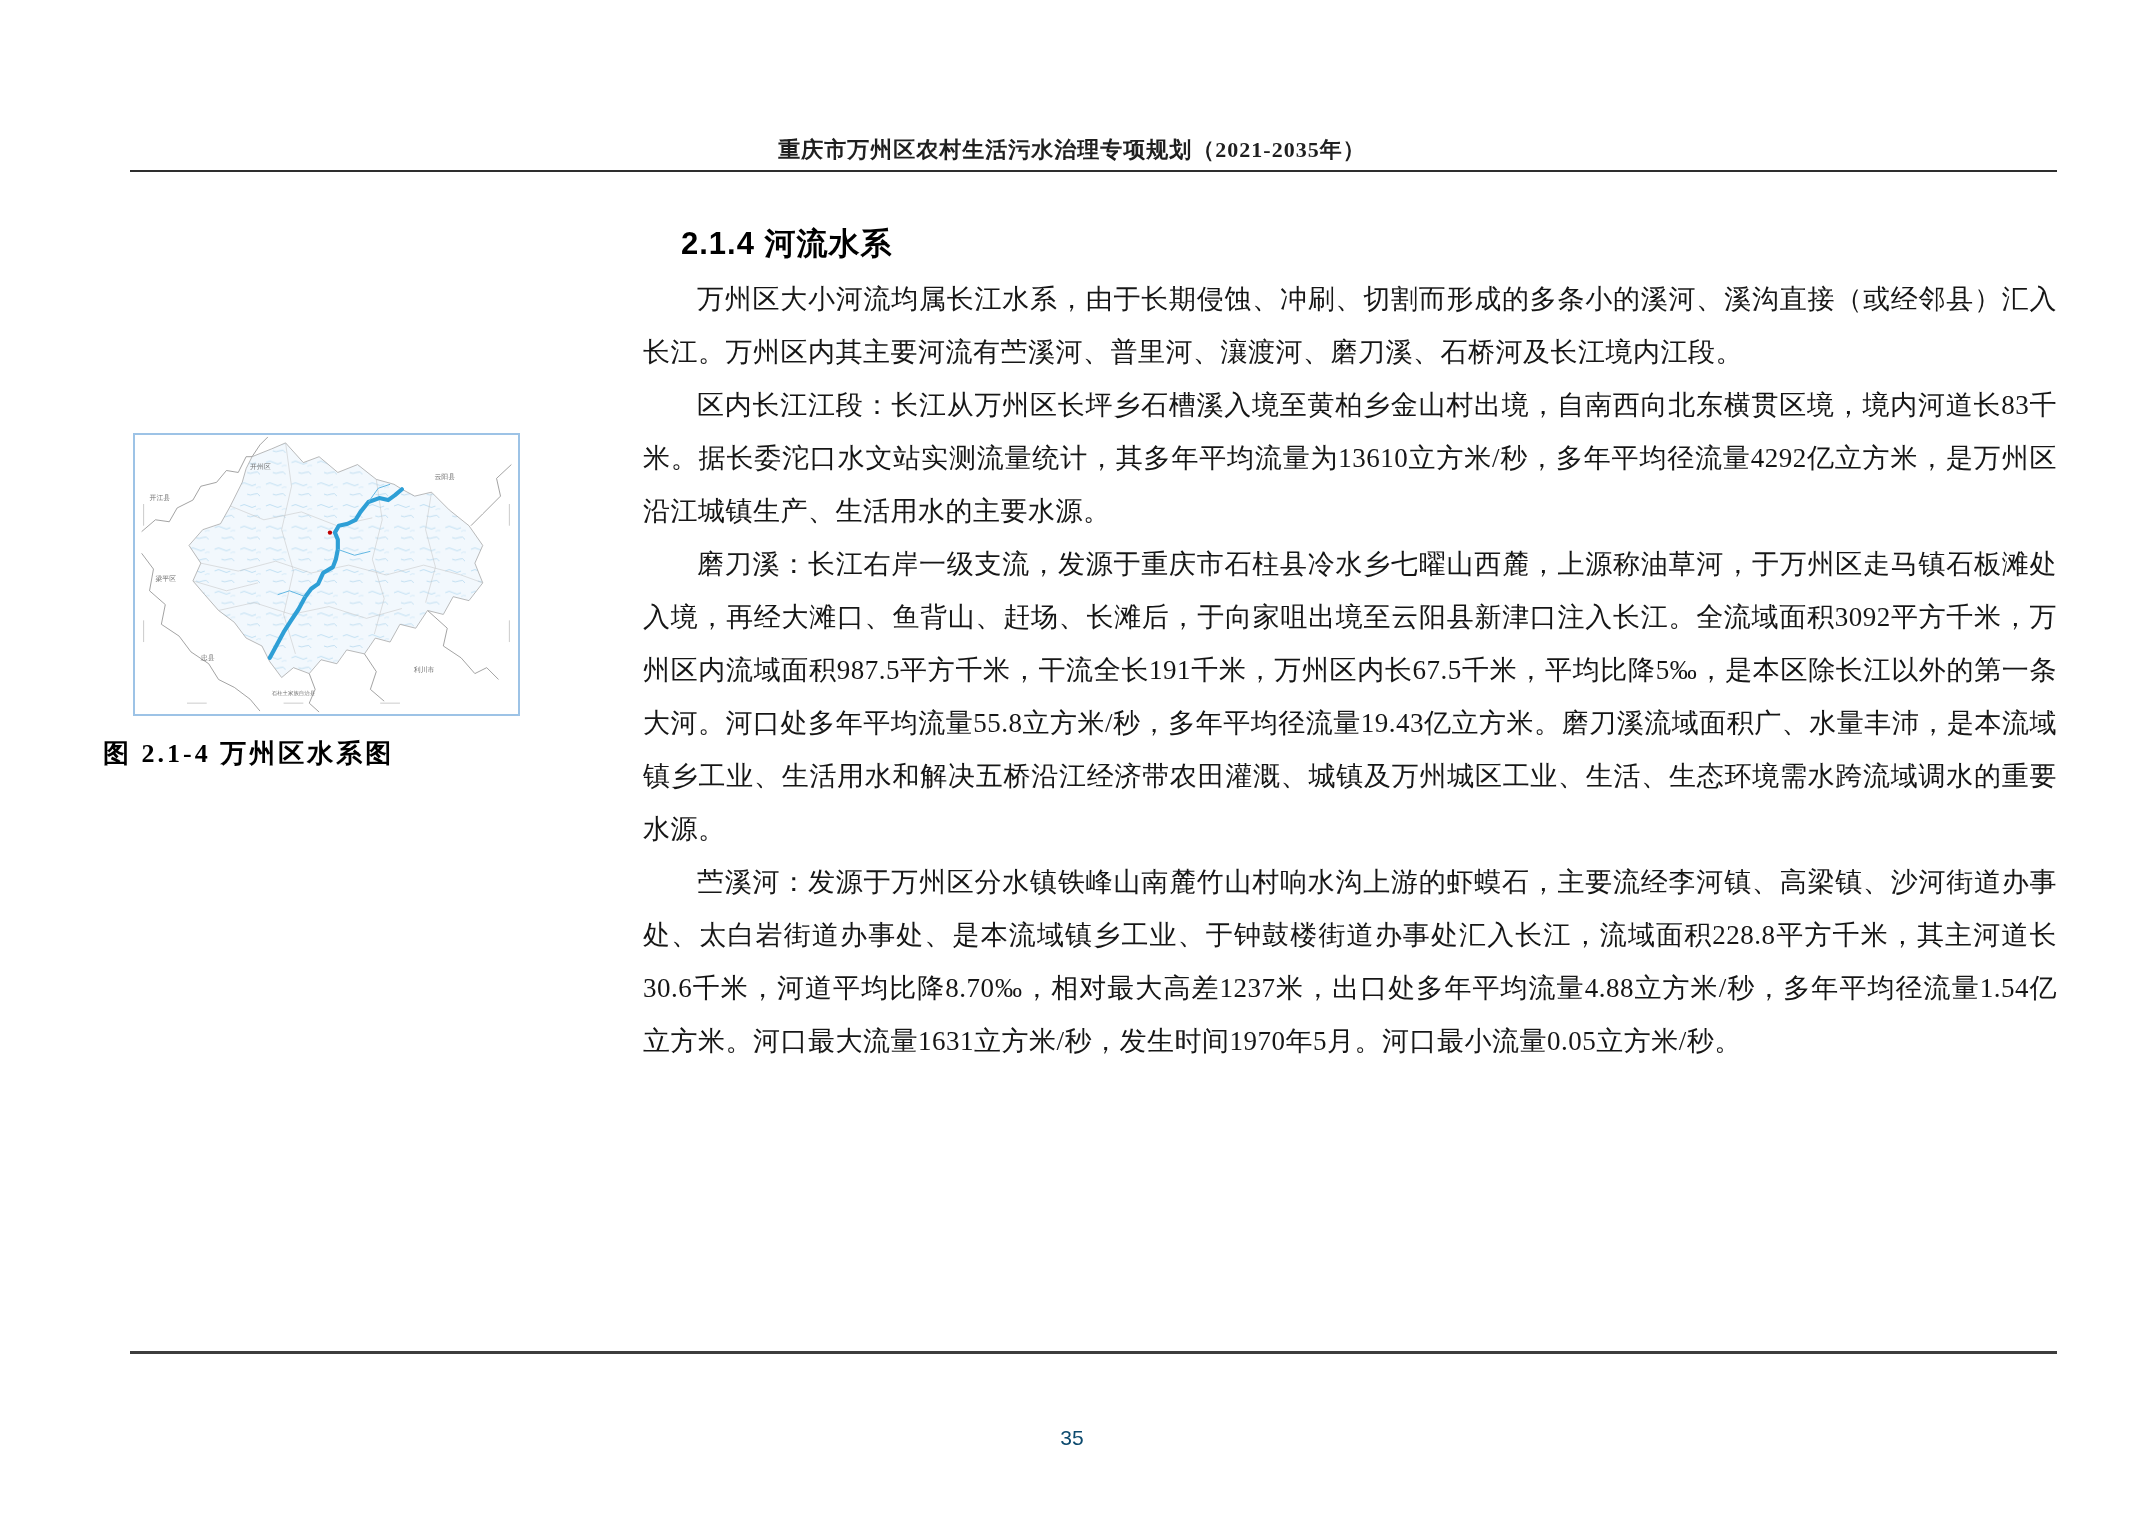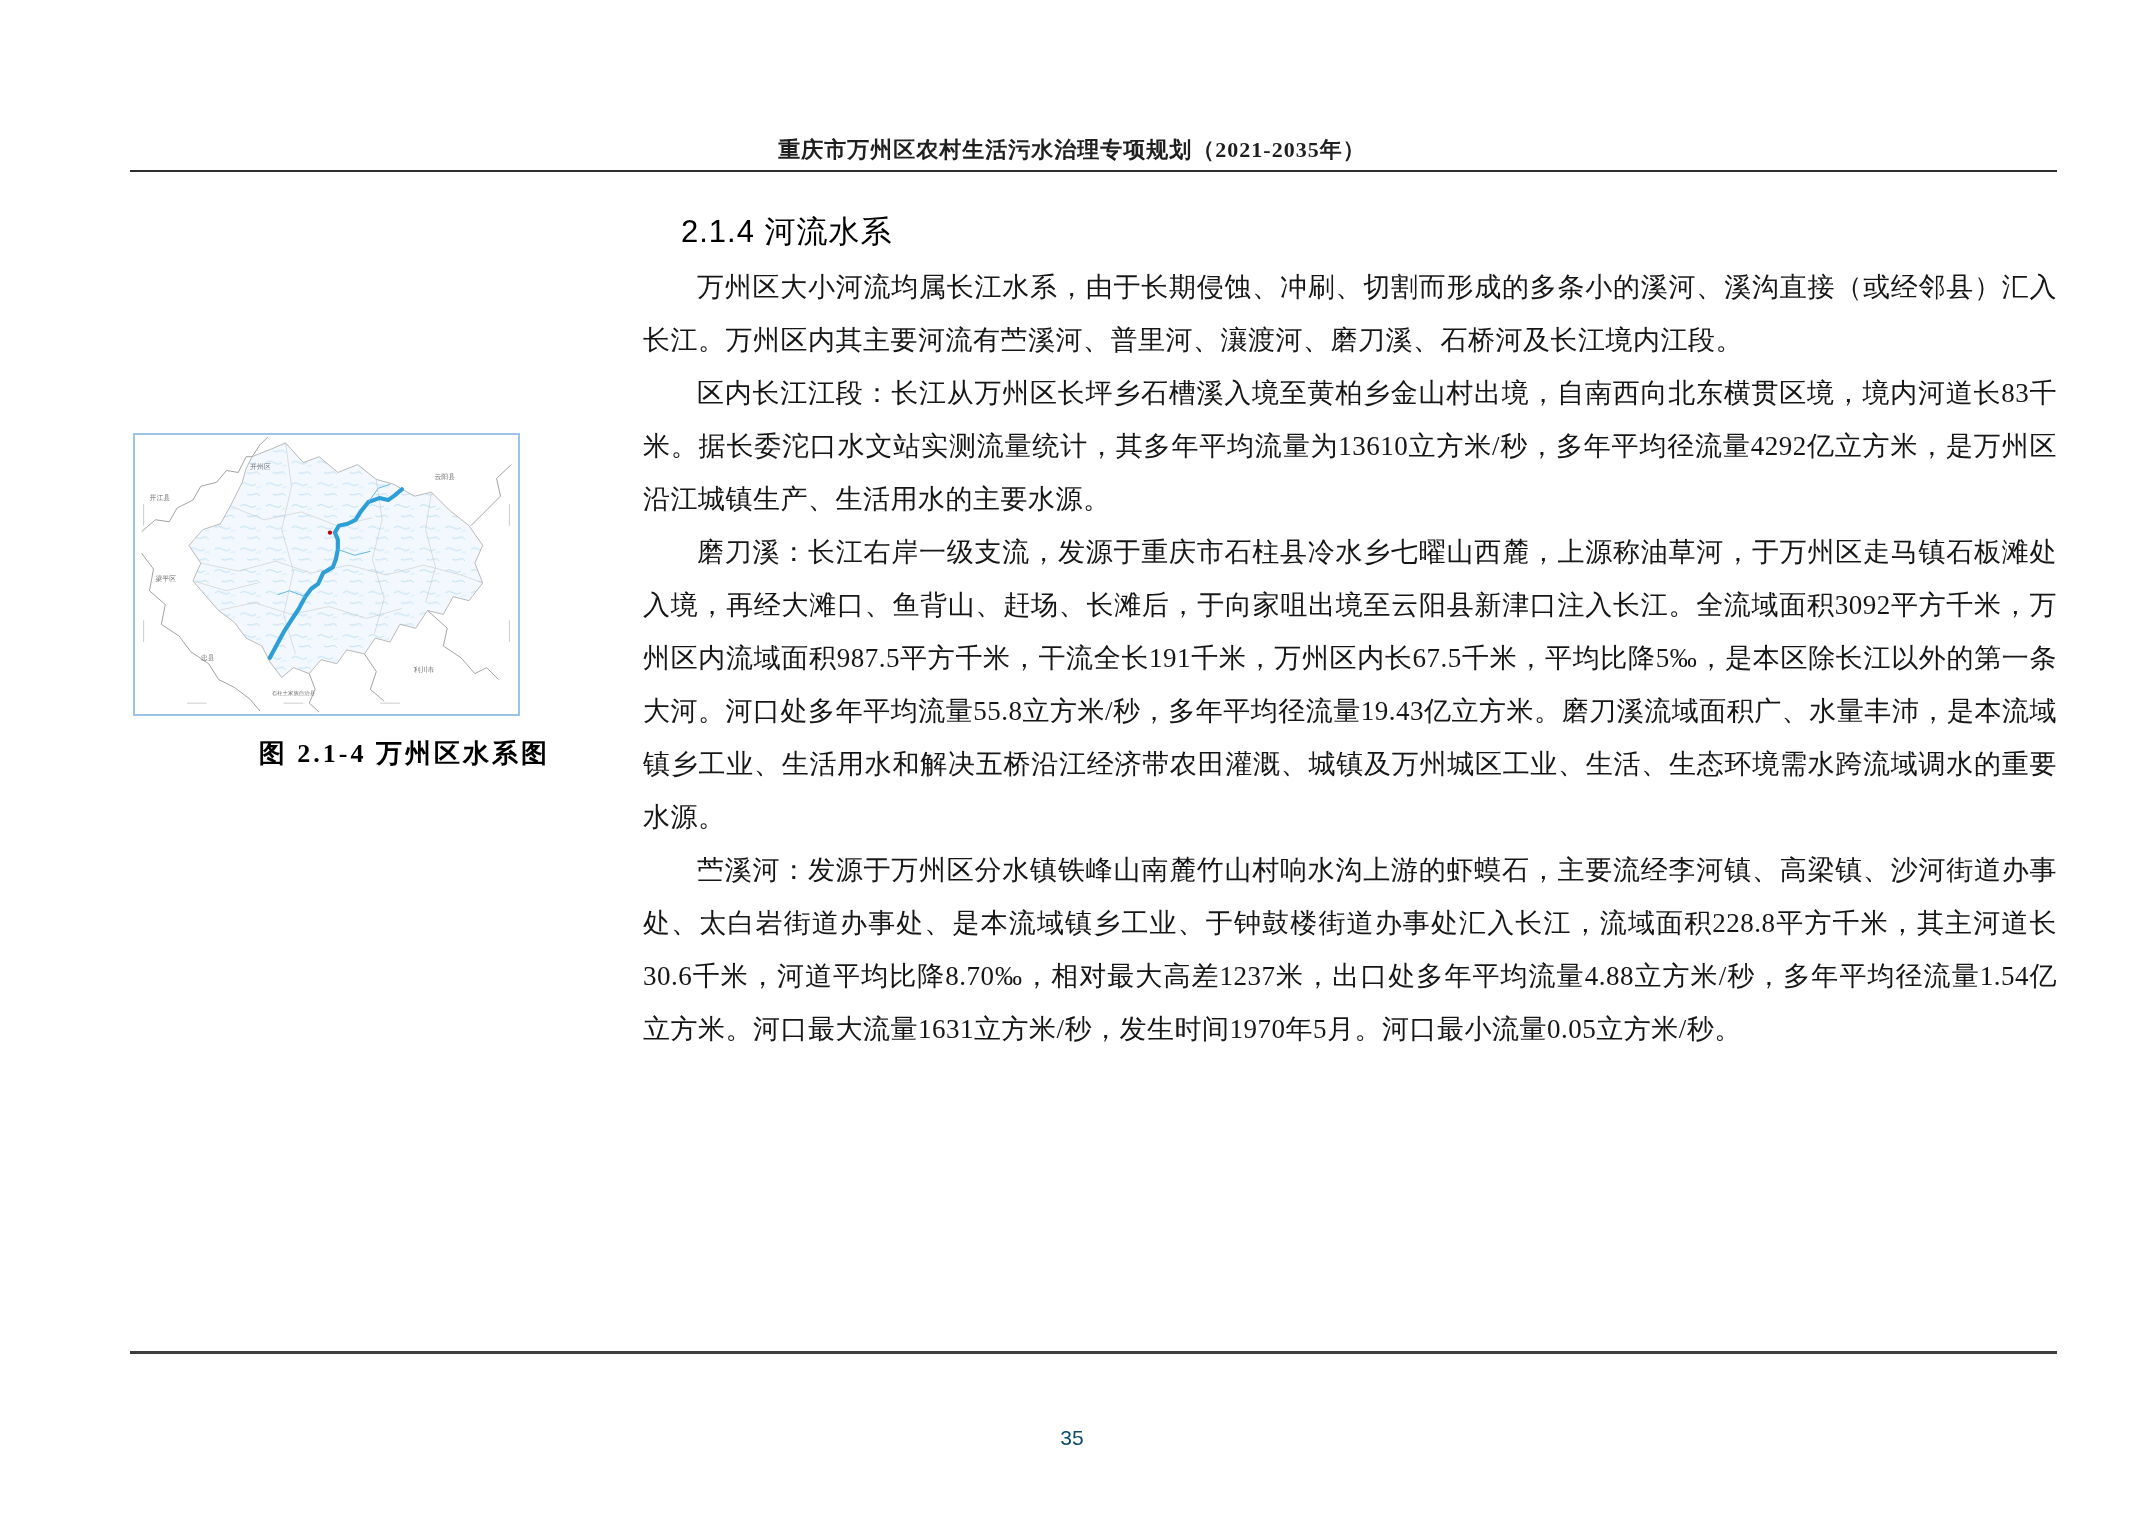--- a/index.html
+++ b/index.html
@@ -13,35 +13,35 @@
   }
   .header-rule{
     position:absolute;left:130px;top:170px;width:1927px;height:2px;background:#2e2e2e;
   }
   .figure{
     position:absolute;left:133px;top:433px;width:387px;height:283px;
     border:2px solid #9dc3e6;box-sizing:border-box;background:#ffffff;
   }
   .figure svg{display:block;width:100%;height:100%;}
   .figure-caption{
-    position:absolute;left:103px;top:736px;width:447px;text-align:right;
+    position:absolute;left:103px;top:736px;width:447px;text-align:left;
     font-size:26px;font-weight:600;letter-spacing:3px;color:#000;
   }
   .text-col{
     position:absolute;left:643px;top:203px;width:1414px;
   }
   .para{
     font-size:27px;line-height:53px;margin:0;text-align:justify;
     letter-spacing:0.5px;text-align-last:left;color:#161616;
   }
   .para.indent{text-indent:2em;}
   .section-heading{
     font-family:"Liberation Sans", sans-serif;
-    font-size:31px;font-weight:normal;color:#000;
-    margin:8px 0 8px 38px;line-height:42px;letter-spacing:1px;
+    font-size:31px;font-weight:bold;color:#000;
+    margin:20px 0 8px 38px;line-height:42px;letter-spacing:1px;
   }
   .footer-rule{
     position:absolute;left:130px;top:1351px;width:1927px;height:3px;background:#3d3d3d;
   }
   .page-number{
     position:absolute;top:1426px;left:0;width:100%;text-align:center;
     font-family:"Liberation Sans", sans-serif;font-size:21px;color:#0c4a6e;
   }
   .map-label{font-family:"Liberation Serif", serif;fill:#707070;}
 </style>

